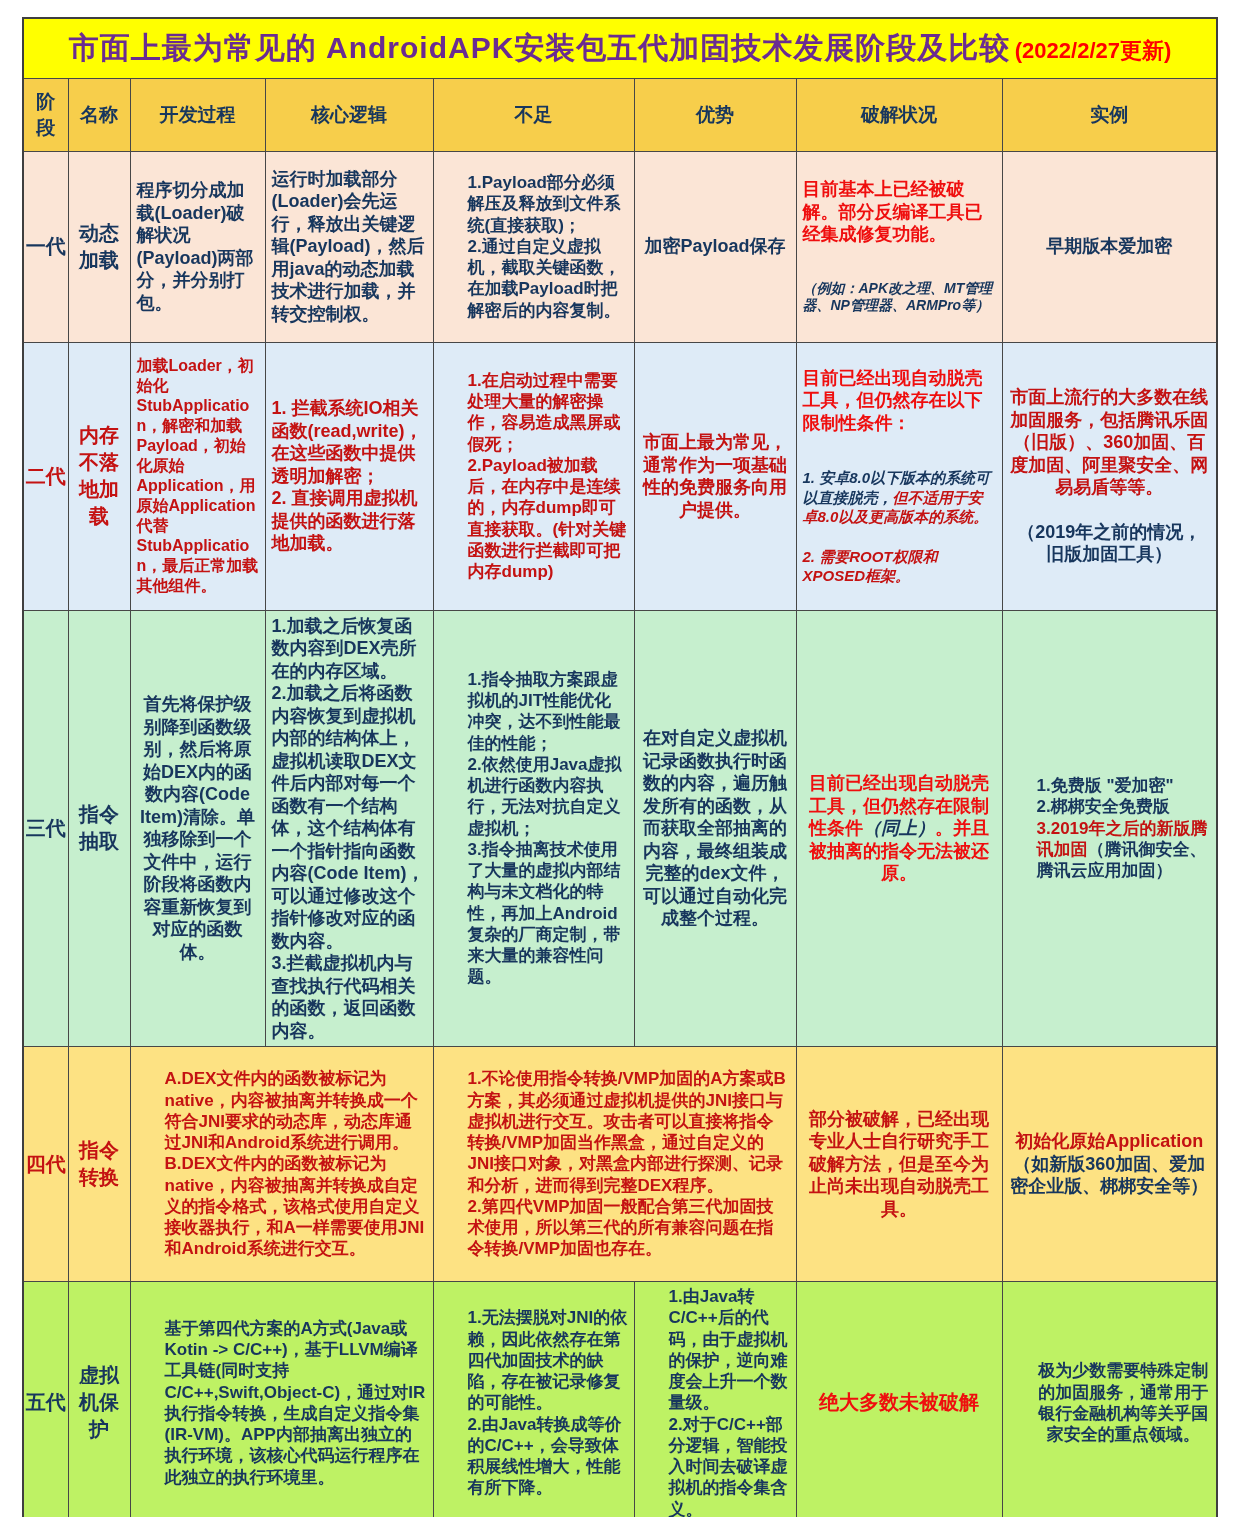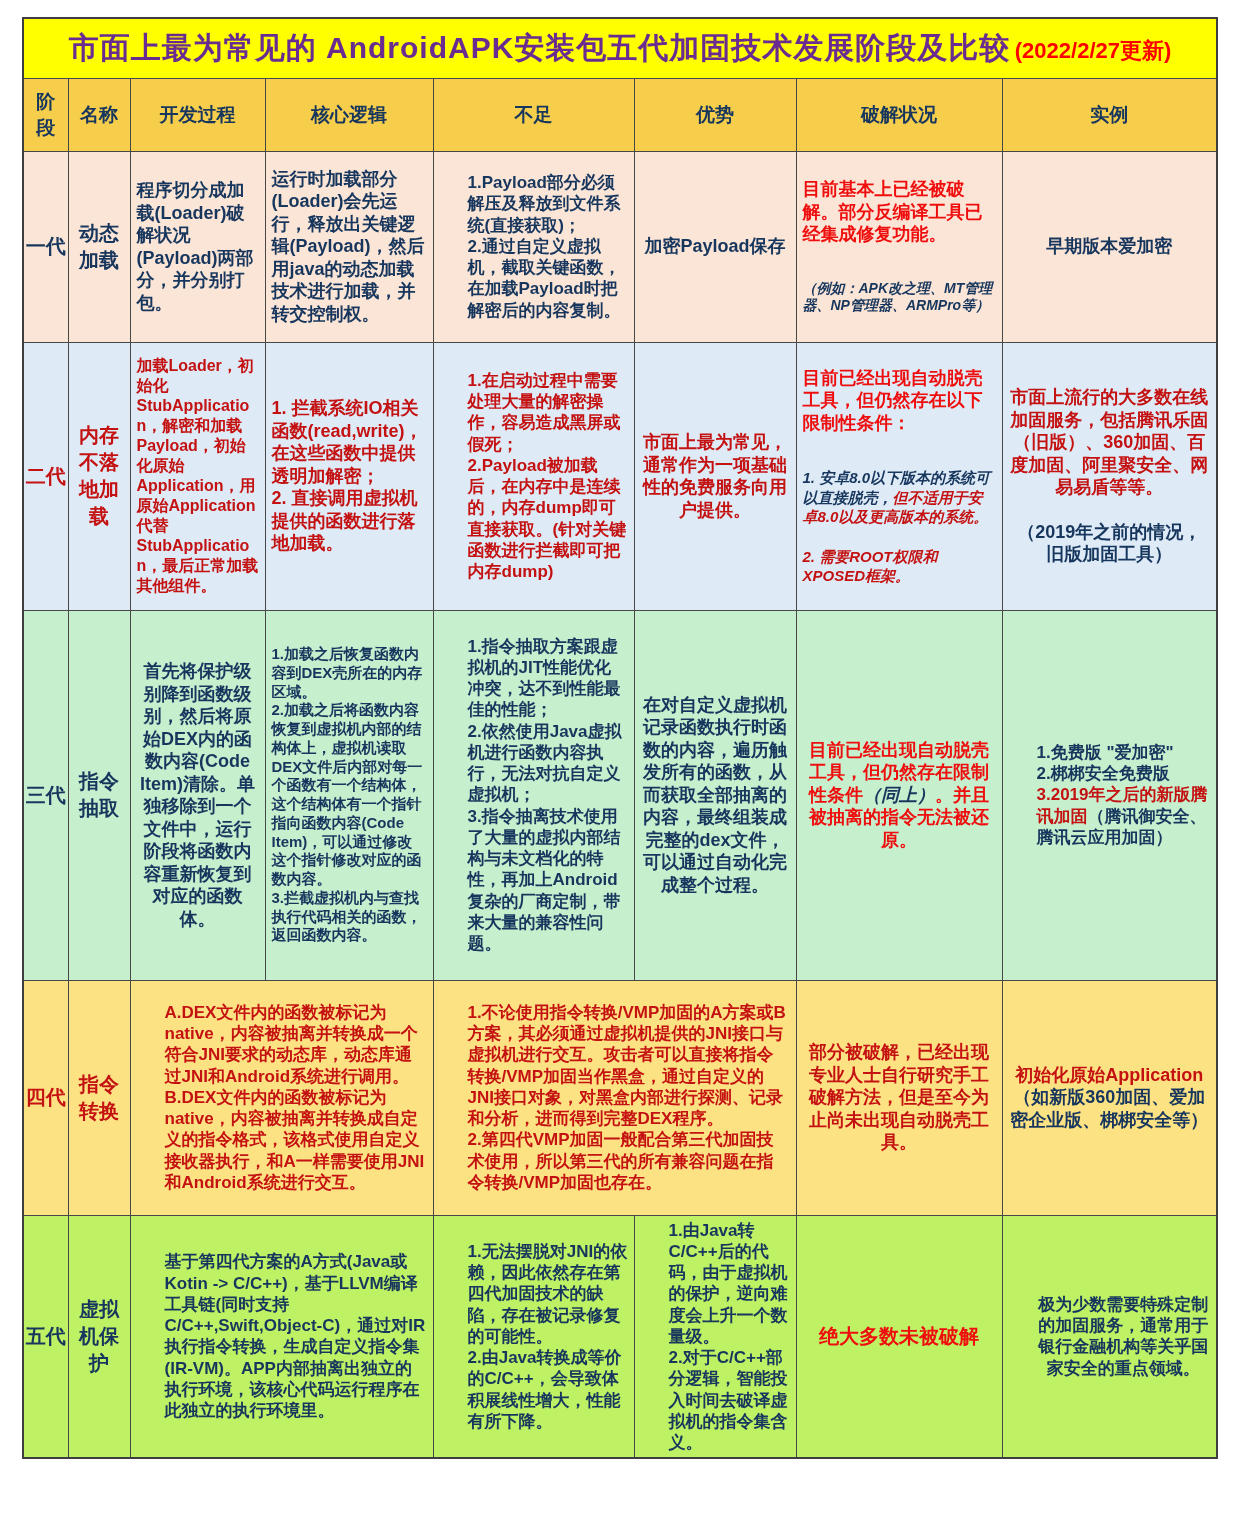--- a/index.html
+++ b/index.html
@@ -59,21 +59,21 @@
     font-size:20px;
     padding:1px;
     line-height:1.35;
   }
   .cellc{white-space:pre-line;font-weight:bold;line-height:1.25;}
   .navy{color:#17365D;}
   .red{color:#C41212;}
   .bred{color:#EF0E0E;}
   .tc{text-align:center;}
   .tl{text-align:left;}
-  .fs15{font-size:15px;}
+  .fs15{font-size:18px;}
   .fs16{font-size:16px;}
   .fs17{font-size:17px;padding-left:34px;}
   .fs18{font-size:18px;}
   .fs20{font-size:20px;}
   .it{font-style:italic;}
   .note{font-size:14px;line-height:1.25;}
   .crack-items{font-size:15px;line-height:1.3;}
   .mt8{margin-top:14px;}
   .mt14{margin-top:2px;}
   .footer{

